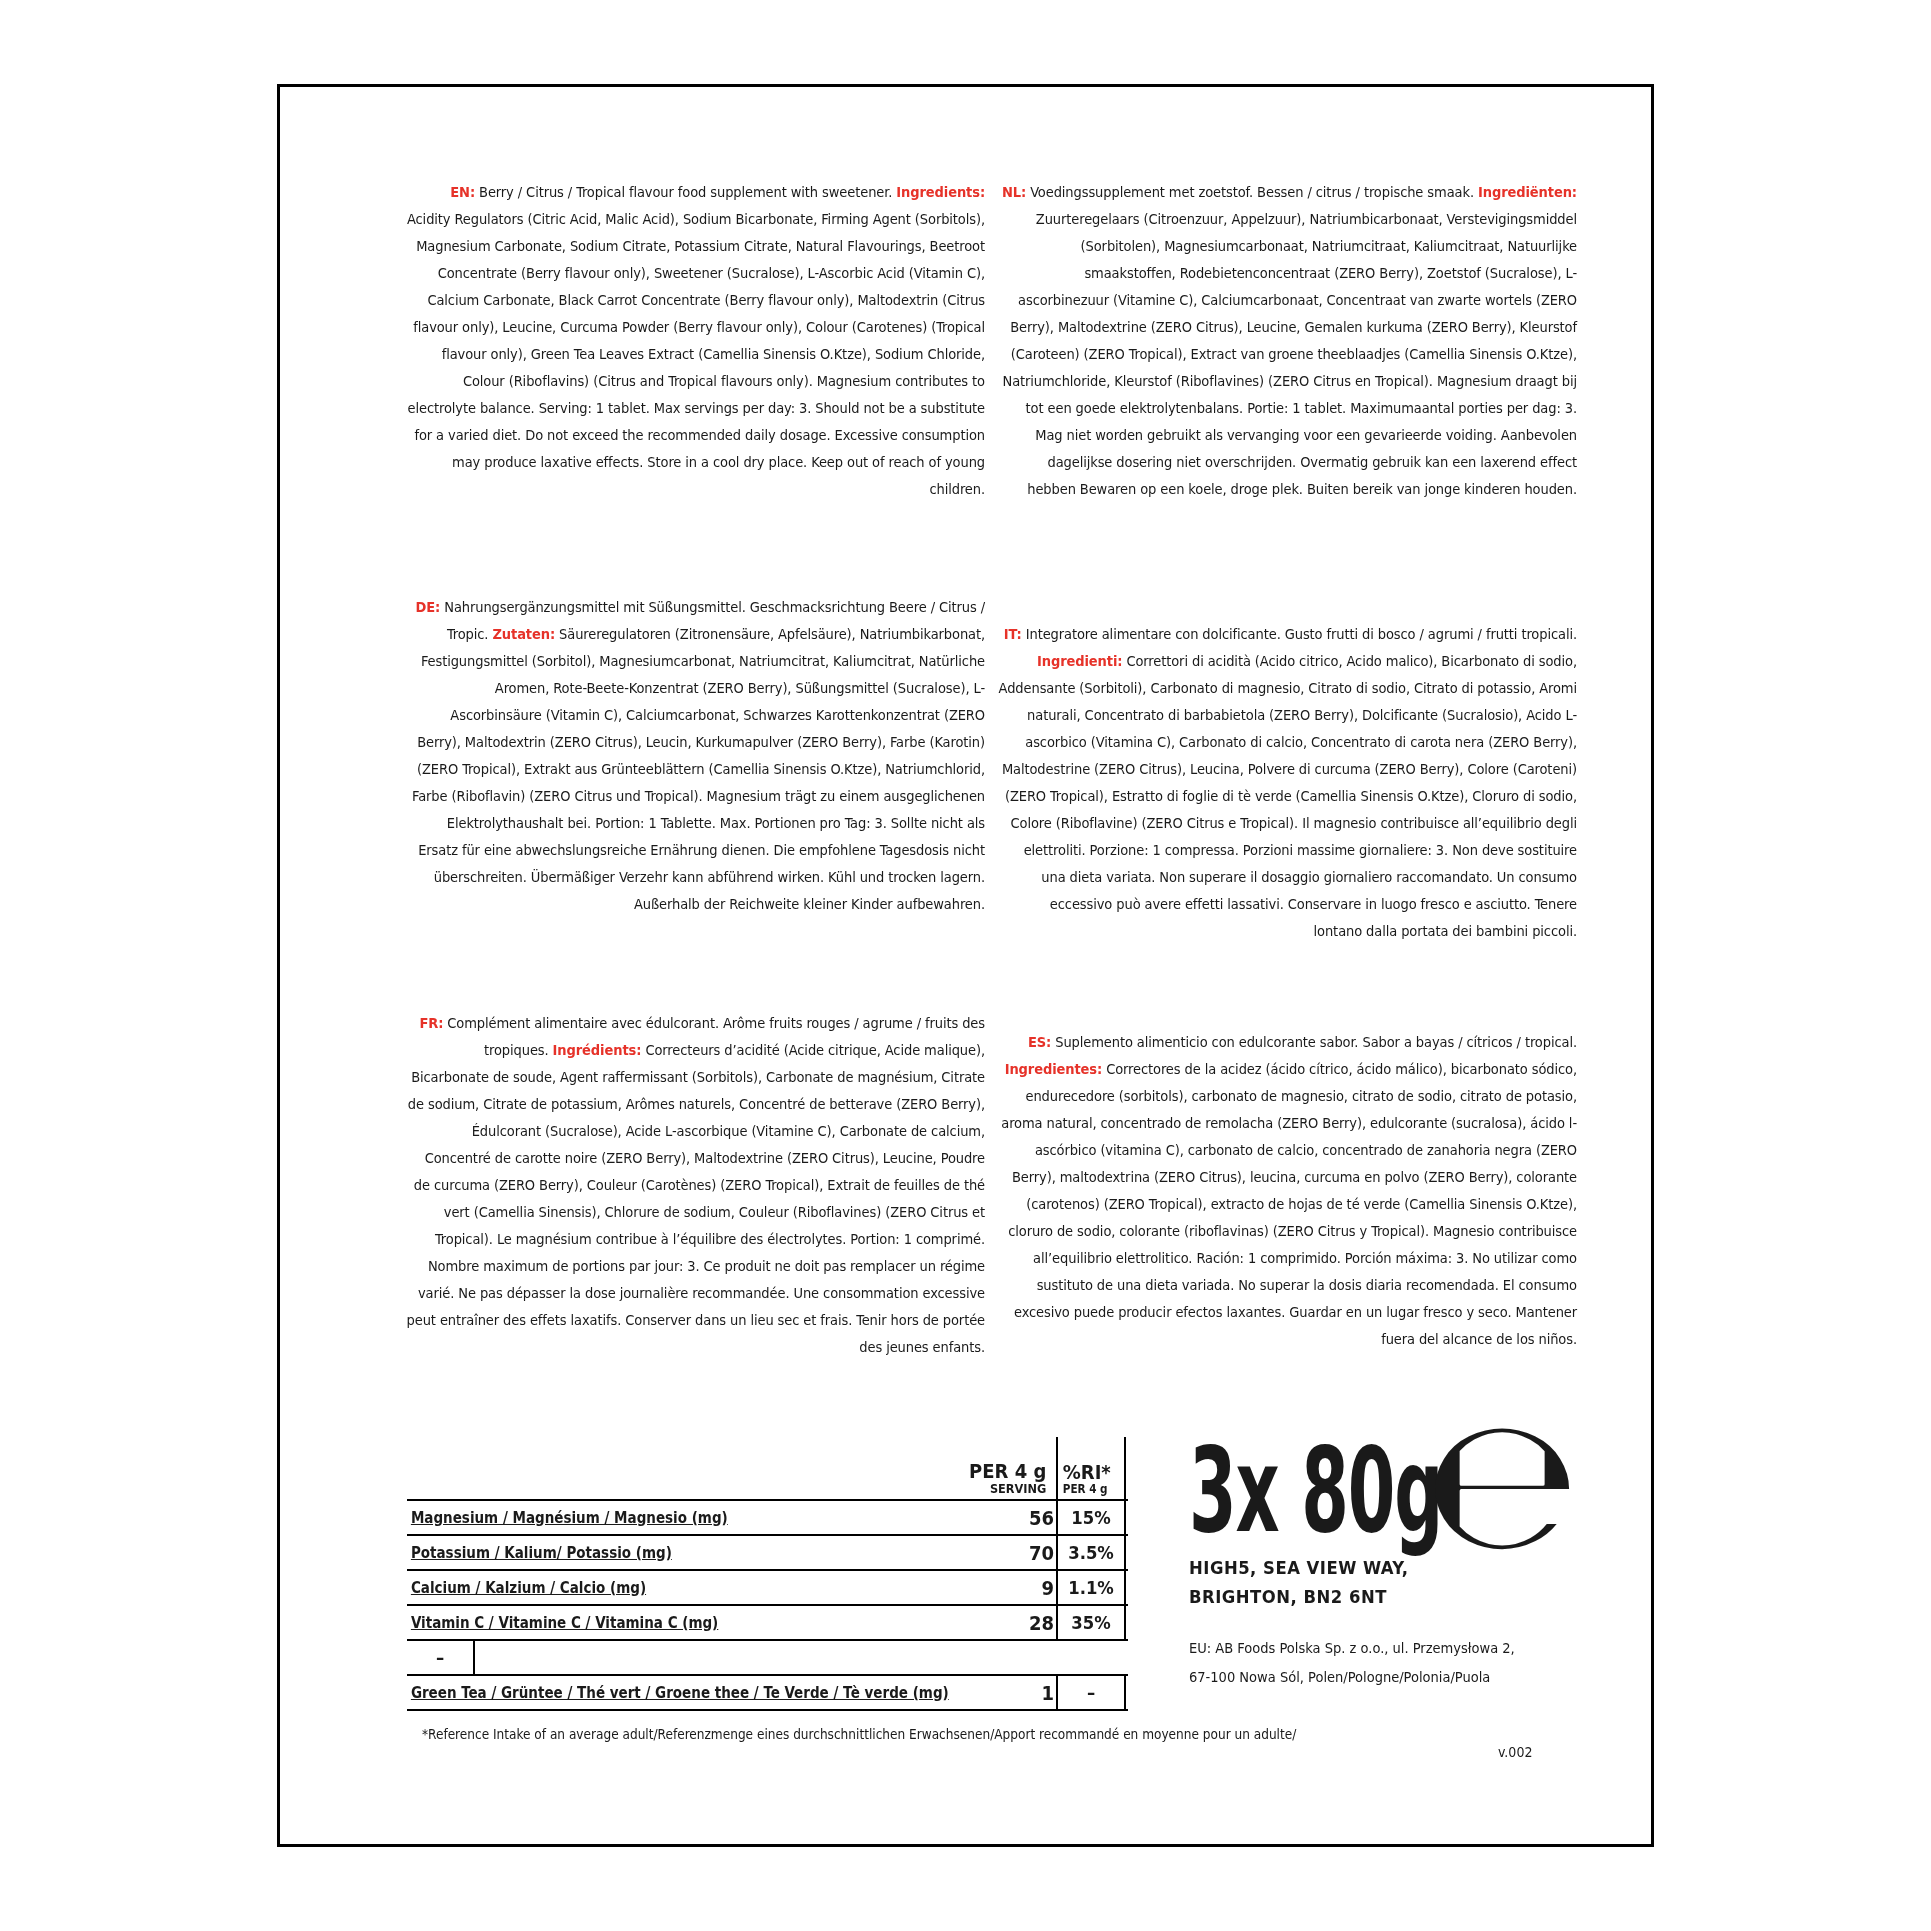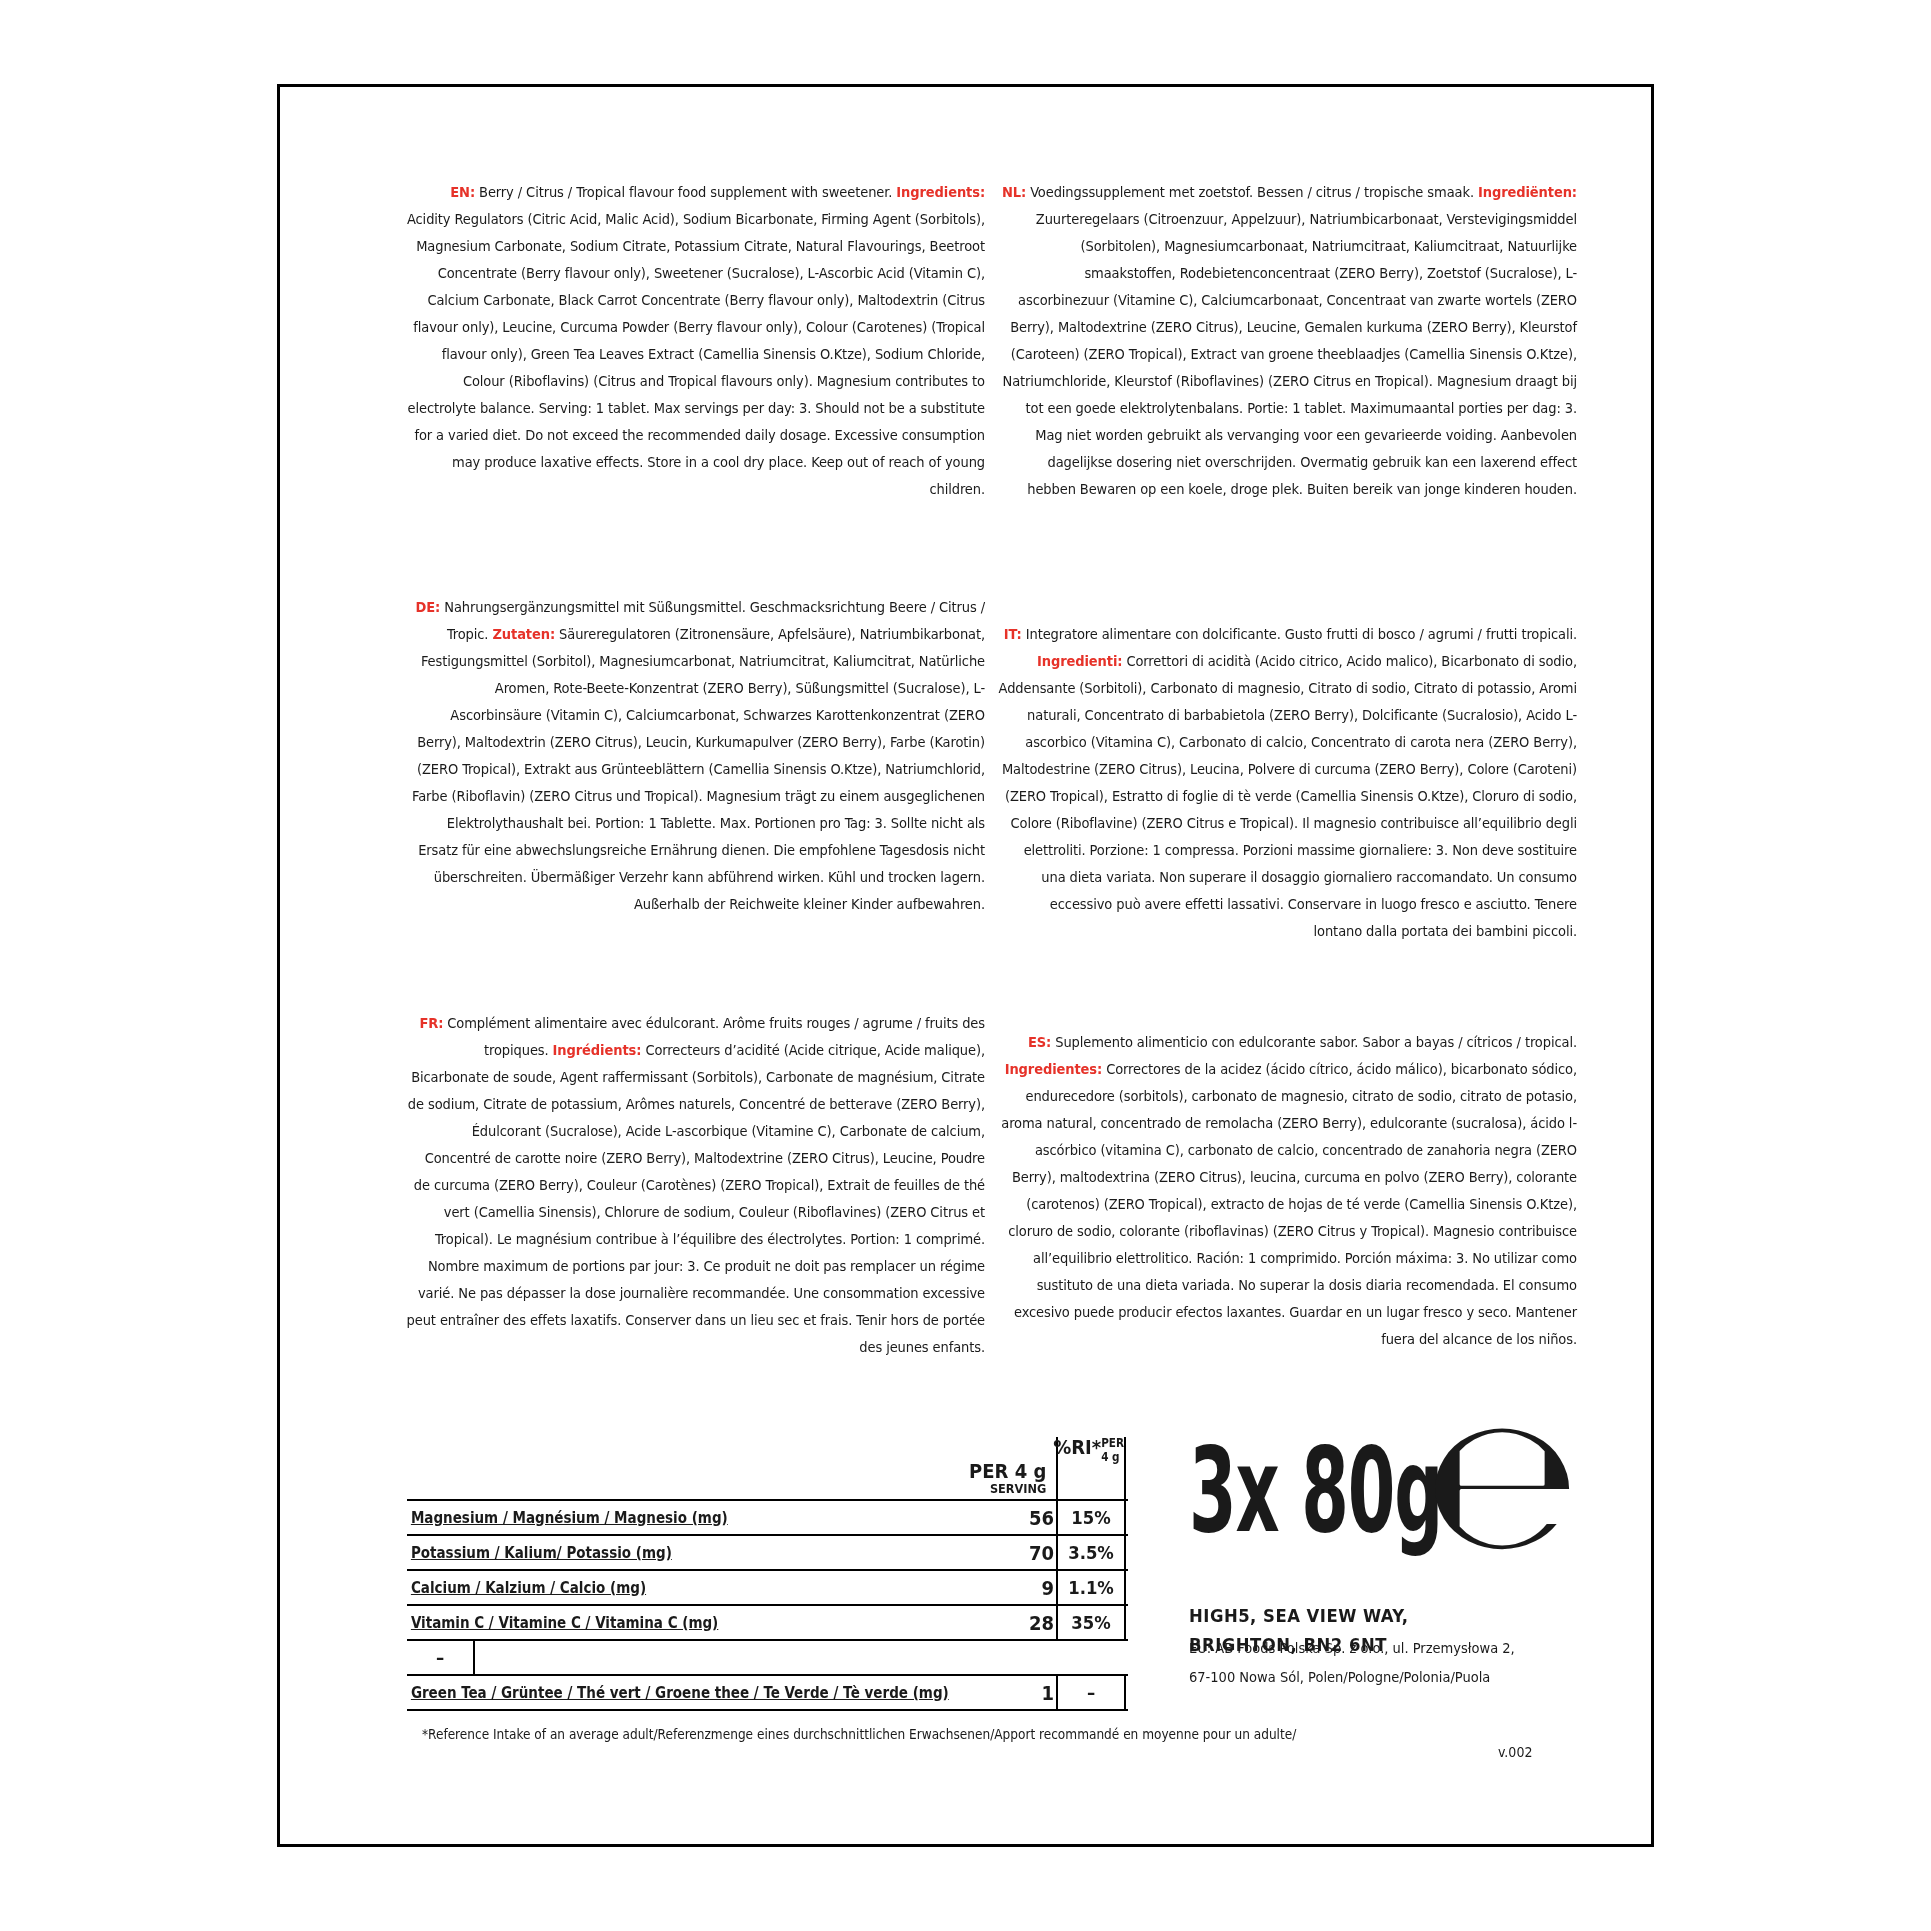--- a/index.html
+++ b/index.html
@@ -6,32 +6,32 @@
   body{width:1931px;height:1931px;position:relative;font-family:"DejaVu Sans","Liberation Sans",sans-serif;color:#1a1a1a;}
   .label-box{position:absolute;left:277px;top:84px;width:1377px;height:1763px;border:3.9px solid #000;box-sizing:border-box;background:#fff;}
   .para{position:absolute;width:579px;font-size:14.5px;line-height:27px;font-stretch:condensed;letter-spacing:-0.1px;text-align:right;}
   .tag{font-weight:bold;}
   
   .nutri-table{position:absolute;left:127px;top:1350px;width:721px;border-bottom:2.9px solid #000;font-stretch:condensed;}
   .nt-header{display:flex;height:62px;}
   .nt-h-main{width:651px;box-sizing:border-box;border-right:2.9px solid #000;display:flex;flex-direction:column;align-items:flex-end;justify-content:flex-end;padding:0 9.7px 2.9px 0;}
   .nt-h-per{font-size:20px;font-weight:bold;line-height:21px;}
   .nt-h-serving{font-size:12.6px;font-weight:bold;line-height:14.5px;}
-  .nt-h-ri{width:68px;box-sizing:border-box;border-right:2.9px solid #000;display:flex;flex-direction:row;justify-content:flex-end;padding:0 0 2.9px 4.8px;}
+  .nt-h-ri{width:68px;box-sizing:border-box;border-right:2.9px solid #000;display:flex;flex-direction:column;justify-content:flex-end;padding:0 0 2.9px 4.8px;}
   .nt-h-ri-big{font-size:20px;font-weight:bold;line-height:21px;}
   .nt-h-ri-small{font-size:11.6px;font-weight:bold;line-height:13.5px;}
   .nt-row{display:flex;height:33px;border-top:2.9px solid #000;box-sizing:content-box;}
   .nt-left{width:651px;box-sizing:border-box;border-right:2.9px solid #000;display:flex;align-items:center;}
   .nt-name{font-size:15px;font-weight:bold;padding-left:3.9px;white-space:nowrap;text-decoration:underline;}
   .nt-val{margin-left:auto;font-size:20px;font-weight:bold;padding-right:2px;}
   .nt-ri{width:68px;box-sizing:border-box;border-right:2.9px solid #000;display:flex;align-items:center;justify-content:center;font-size:18.3px;font-weight:bold;}
   
   .pack-size{position:absolute;left:909px;top:1344px;font-size:118px;font-weight:bold;letter-spacing:-1.9px;line-height:1;display:inline-block;transform:scaleX(0.58);transform-origin:left top;white-space:nowrap;}
   .e-mark{position:absolute;left:1144px;top:1305px;font-size:183px;font-weight:400;line-height:1;}
-  .mfr-address{position:absolute;left:909px;top:1466px;font-size:18.3px;font-weight:bold;line-height:29px;letter-spacing:0.5px;font-stretch:condensed;margin-top:48px;}
+  .mfr-address{position:absolute;left:909px;top:1466px;font-size:18.3px;font-weight:bold;line-height:29px;letter-spacing:0.5px;font-stretch:condensed;}
   .eu-address{position:absolute;left:909px;top:1547px;font-size:14.5px;line-height:29px;font-stretch:condensed;}
   
   .footnote{position:absolute;left:142px;top:1632px;width:1120px;font-size:13.5px;line-height:31px;font-stretch:condensed;}
   .version{position:absolute;left:1218px;top:1657px;font-size:14px;font-stretch:condensed;}
 </style>
 </head>
 <body>
 
 <div class="label-box">
 

